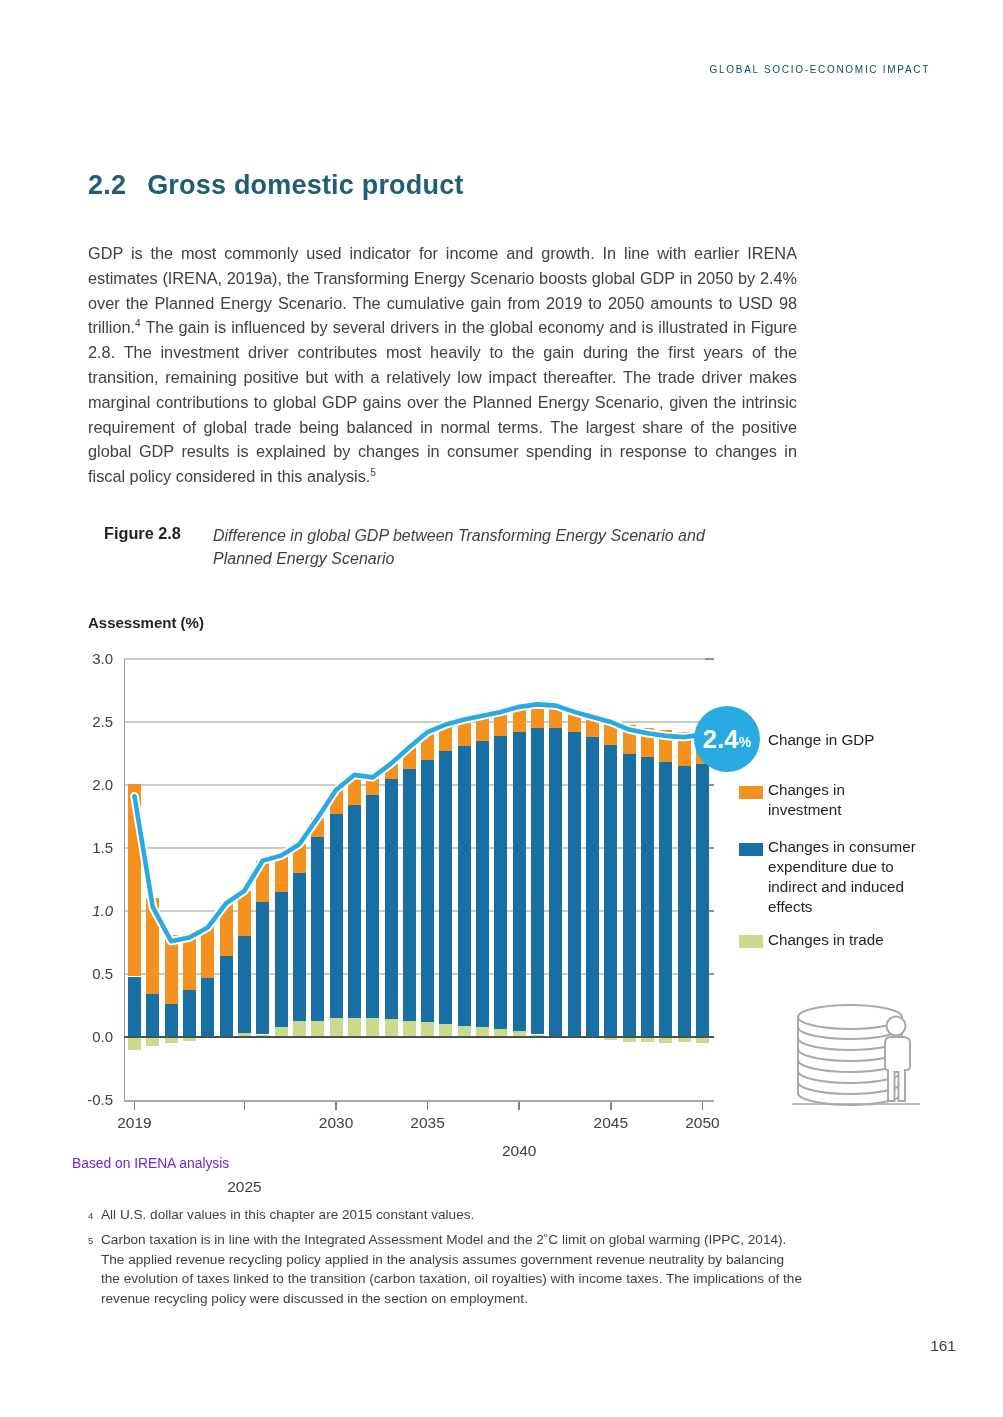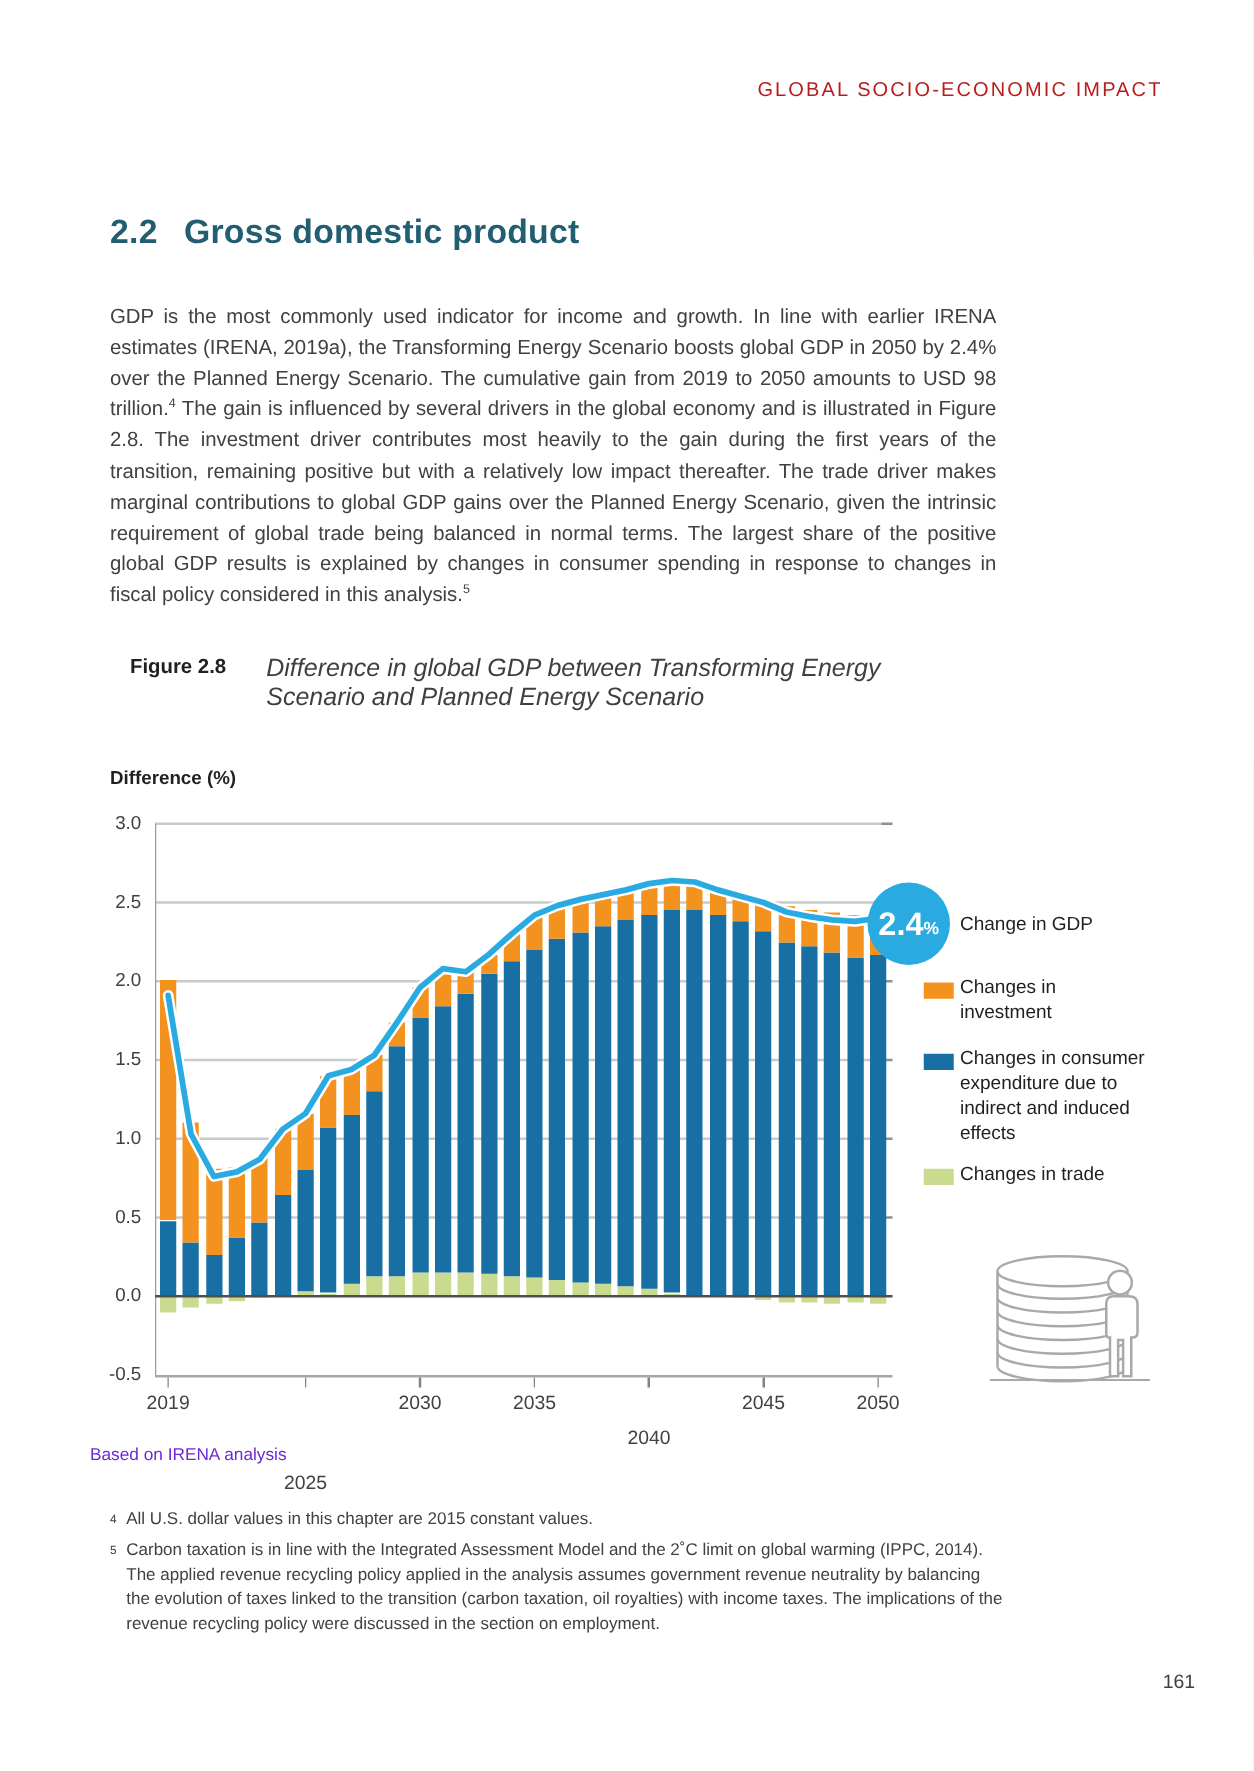--- a/index.html
+++ b/index.html
@@ -3,33 +3,33 @@
 <meta charset="utf-8">
 <style>
   html,body{margin:0;padding:0;background:#e8e8e8;}
   .page{
     position:relative; width:1003px; height:1417px; margin:0 auto;
     background:#ffffff; overflow:hidden;
     font-family:"Liberation Sans", sans-serif; color:#414042;
   }
   .abs{position:absolute;}
   
-  .running-header{top:64px; right:73px; font-size:16px; letter-spacing:1.7px; color:#b91c1c;}
+  .running-header{top:64px; right:73px; font-size:10px; letter-spacing:1.7px; color:#0c4a6e;}
   
   .heading{top:170px; left:88px; font-size:27px; font-weight:bold; color:#215E72; letter-spacing:.2px;}
   .heading .num{margin-right:21px;}
   
   .body-par{top:220px; left:88px; width:709px; font-size:16.3px; line-height:24.8px;
     text-align:justify; color:#414042;margin-top:21px;}
   .body-par sup{font-size:10px; line-height:0;}
   
   .figcap{top:524px; left:88px; width:660px; display:flex;justify-content:flex-end;}
   .figcap .lbl{width:109px; flex:none; font-weight:bold; font-size:16.3px; color:#231F20;}
   .figcap .ttl{font-weight:bold; font-size:16.3px; color:#231F20; margin-bottom:3px;}
-  .figcap .sub{font-style:italic; font-size:20px; line-height:23px; color:#3F3F41; width:535px;}
+  .figcap .sub{font-style:italic; font-size:16px; line-height:23px; color:#3F3F41; width:535px;}
   
   .axis-title{top:614px; left:88px; font-weight:bold; font-size:15px; color:#231F20;}
   
   .gridline{position:absolute; left:124px; width:581px; height:1.5px; background:#C9CACC;}
   .gridstub{position:absolute; left:705px; width:9px; height:2px; background:#8E9093;}
   .yaxis-line{position:absolute; left:124px; width:1px; background:#9B9DA0;}
   .ylab{position:absolute; left:63px; width:50px; text-align:right; font-size:15px; color:#414042;}
   .bar-seg{position:absolute;}
   .zero-line{position:absolute; left:124px; width:590px; height:2px; background:#4D4E50;}
   .bottom-axis{position:absolute; left:124px; width:590px; height:1.5px; background:#A5A7AA;}
@@ -69,41 +69,41 @@
 
   <p class="abs body-par"><span>GDP is the most commonly used indicator for income and growth. In line with earlier IRENA estimates (IRENA, 2019a), the Transforming Energy Scenario boosts global GDP in 2050 by 2.4% over the Planned Energy Scenario. The cumulative gain from 2019 to 2050 amounts to USD 98 trillion.</span><sup>4</sup><span> The gain is influenced by several drivers in the global economy and is illustrated in Figure 2.8. The investment driver contributes most heavily to the gain during the first years of the transition, remaining positive but with a relatively low impact thereafter. The trade driver makes marginal contributions to global GDP gains over the Planned Energy Scenario, given the intrinsic requirement of global trade being balanced in normal terms. The largest share of the positive global GDP results is explained by changes in consumer spending in response to changes in fiscal policy considered in this analysis.</span><sup>5</sup></p>
 
   <div class="abs figcap">
     <span class="lbl">Figure 2.8</span>
     <span class="cnt">
       <div class="sub">Difference in global GDP between Transforming Energy Scenario and Planned Energy Scenario</div>
     </span>
   </div>
 
-  <div class="abs axis-title">Difference (%)</div>
+  <div class="abs axis-title">Assessment (%)</div>
 
   <div class="abs" id="chart-layer" style="left:0;top:0;width:1003px;height:1417px;">
       <div class="gridline" style="top: 658.25px;"></div>
       <div class="gridstub" style="top: 658px;"></div>
       <div class="gridline" style="top: 721.25px;"></div>
       <div class="gridstub" style="top: 721px;"></div>
       <div class="gridline" style="top: 784.25px;"></div>
       <div class="gridstub" style="top: 784px;"></div>
       <div class="gridline" style="top: 847.25px;"></div>
       <div class="gridstub" style="top: 847px;"></div>
       <div class="gridline" style="top: 910.25px;"></div>
       <div class="gridstub" style="top: 910px;"></div>
       <div class="gridline" style="top: 973.25px;"></div>
       <div class="gridstub" style="top: 973px;"></div>
       <div class="yaxis-line" style="top: 659px; height: 441px;"></div>
       <div class="ylab" style="top: 650px;">3.0</div>
       <div class="ylab" style="top: 713px;">2.5</div>
       <div class="ylab" style="top: 776px;">2.0</div>
       <div class="ylab" style="top: 839px;">1.5</div>
-      <div class="ylab" style="top: 902px;">1.0</div>
+      <div class="ylab" style="top: 902px; font-style: italic;">1.0</div>
       <div class="ylab" style="top: 965px;">0.5</div>
       <div class="ylab" style="top: 1028px;">0.0</div>
       <div class="ylab" style="top: 1091px;">-0.5</div>
       <div class="bar-seg" style="left: 128px; width: 13px; background: rgb(201, 219, 142); top: 1037px; height: 12.6px;"></div>
       <div class="bar-seg" style="left: 128px; width: 13px; background: rgb(23, 111, 163); top: 976.5px; height: 60.5px;"></div>
       <div class="bar-seg" style="left: 128px; width: 13px; background: rgb(243, 146, 30); top: 783.7px; height: 192.8px;"></div>
       <div class="bar-seg" style="left: 146.3px; width: 13px; background: rgb(201, 219, 142); top: 1037px; height: 8.8px;"></div>
       <div class="bar-seg" style="left: 146.3px; width: 13px; background: rgb(23, 111, 163); top: 994.2px; height: 42.8px;"></div>
       <div class="bar-seg" style="left: 146.3px; width: 13px; background: rgb(243, 146, 30); top: 898.4px; height: 95.8px;"></div>
       <div class="bar-seg" style="left: 164.6px; width: 13px; background: rgb(201, 219, 142); top: 1037px; height: 6.3px;"></div>

